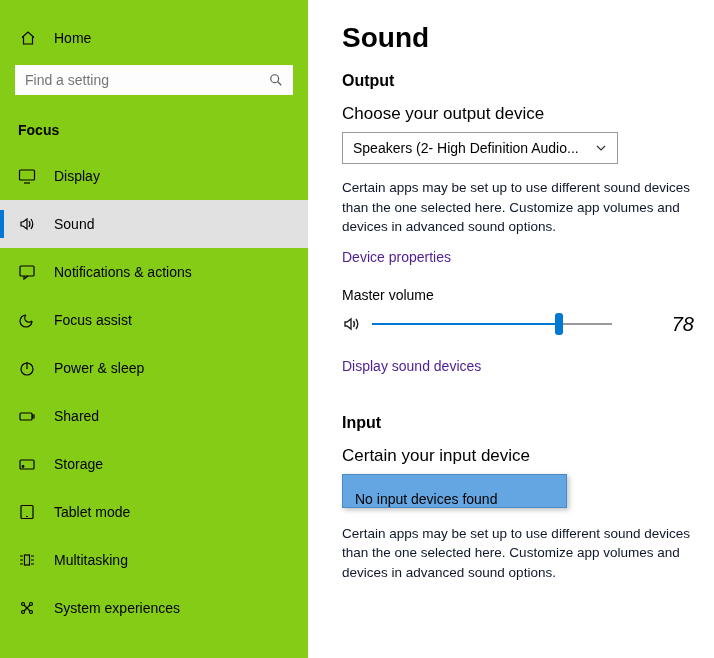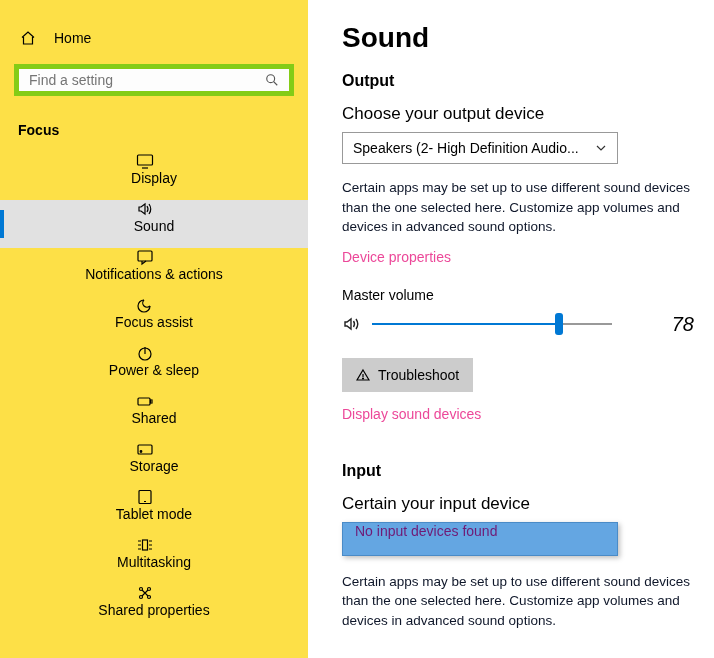--- a/index.html
+++ b/index.html
@@ -8,35 +8,35 @@
     font-size: 14px;
     color: #000;
     background: #fff;
     width: 714px;
     height: 658px;
     overflow: hidden;
     display: flex;
   }
   .sidebar {
     width: 308px;
-    background: #fde047;
+    background: #84cc16;
     padding: 20px 0 0 0;
     border-right: none;
   }
   .home-row {
     display: flex;
     align-items: center;
     padding: 10px 20px 18px 20px;
     cursor: pointer;
   }
   .home-row .icon { width: 16px; height: 16px; margin-right: 18px; display:flex; align-items:center; justify-content:center;}
   .home-row span.label { font-size: 14px; }
   .search-box {
     margin: 0 14px 20px 14px;
-    border: 5px solid #84cc16;
+    border: 1px solid #84cc16;
     background: #fdfdfd;
     height: 32px;
     display: flex;
     align-items: center;
     padding: 0 10px;
   }
   .search-box input {
     flex: 1;
     border: none;
     background: transparent;
@@ -50,21 +50,20 @@
     font-weight: 600;
     font-size: 14px;
   }
   .nav-item {
     display: flex;
     align-items: center;
     height: 48px;
     padding: 0 18px;
     cursor: pointer;
     position: relative;
-    flex-direction: column;
   }
   .nav-item.active {
     background: #e1e1e1;
   }
   .nav-item.active::before {
     content: "";
     position: absolute;
     left: 0;
     top: 10px;
     bottom: 10px;
@@ -114,21 +113,21 @@
   }
   .dropdown .chev { color:#333; }
   .help-text {
     color: #0f172a;
     font-size: 13.5px;
     line-height: 1.45;
     margin-bottom: 12px;
     max-width: 362px;
   }
   .link {
-    color: #ec4899;
+    color: #4c1d95;
     font-size: 14px;
     cursor: pointer;
     margin-bottom: 16px;
     display: inline-block;
   }
   .volume-label { font-size:14px; margin-bottom: 10px; margin-top:6px;}
   .volume-row {
     display: flex;
     align-items: center;
     margin-bottom: 22px;
@@ -156,30 +155,30 @@
     height: 34px;
     padding: 0 14px;
     display: inline-flex;
     align-items: center;
     cursor: pointer;
     font-size: 14px;
     margin-bottom: 14px;
   }
   .button .warn-icon { margin-right:8px; width:14px; height:14px; display:flex; align-items:center;}
   .input-dropdown {
-    width: 276px;
+    width: 225px;
     height: 34px;
     background: #64a6e2;
     border: 1px solid #4a8bc7;
     box-shadow: 2px 2px 5px rgba(0,0,0,0.25);
-    display:flex; align-items:flex-start;
+    display:flex; align-items:flex-end;
     padding: 0 12px;
     margin-bottom: 16px;
     cursor:pointer;
-    color:#701a75;
+    color:#000000;
   }
   svg { display:block; }
 </style>
 </head>
 <body>
 
 <div class="sidebar">
   <div class="home-row">
     <span class="icon">
       <svg viewBox="0 0 16 16" width="16" height="16" fill="none" stroke="currentColor" stroke-width="1.2">
@@ -295,21 +294,21 @@
   <div class="nav-item">
     <span class="icon">
       <svg viewBox="0 0 18 18" width="18" height="18" fill="none" stroke="currentColor" stroke-width="1.2">
           <circle cx="5" cy="5" r="1.5"></circle>
           <circle cx="13" cy="5" r="1.5"></circle>
           <circle cx="5" cy="13" r="1.5"></circle>
           <circle cx="13" cy="13" r="1.5"></circle>
           <path d="M6 6 L12 12 M12 6 L6 12"></path>
         </svg>
     </span>
-    <span class="label">Shared properties</span>
+    <span class="label">System experiences</span>
   </div>
 </div>
 
 <div class="main">
   <div class="page-title">Sound</div>
 
   <div class="section-title">Output</div>
   <div class="field-label">Choose your output device</div>
   <div class="dropdown">
     <span>Speakers (2- High Definition Audio...</span>
@@ -332,30 +331,20 @@
         </svg>
     </span>
     <div class="slider">
       <div class="slider-track"></div>
       <div class="slider-fill" id="slider-fill" style="width: 78%;"></div>
       <div class="slider-thumb" id="slider-thumb" style="left: 78%;"></div>
     </div>
     <span class="volume-value">78</span>
   </div>
 
-  <button class="button">
-    <span class="warn-icon">
-      <svg viewBox="0 0 14 14" width="14" height="14" fill="none" stroke="currentColor" stroke-width="1.2">
-          <path d="M7 2 L13 12 H1 Z"></path>
-          <path d="M7 6 V9"></path>
-          <circle cx="7" cy="10.5" r="0.5" fill="currentColor"></circle>
-        </svg>
-    </span>
-    <span>Troubleshoot</span>
-  </button>
   <div><a class="link">Display sound devices</a></div>
 
   <div style="height:18px"></div>
   <div class="section-title">Input</div>
   <div class="field-label">Certain your input device</div>
   <div class="input-dropdown">
     <span>No input devices found</span>
   </div>
   <div class="help-text">Certain apps may be set up to use different sound devices than the one selected here. Customize app volumes and devices in advanced sound options.</div>
 </div>

